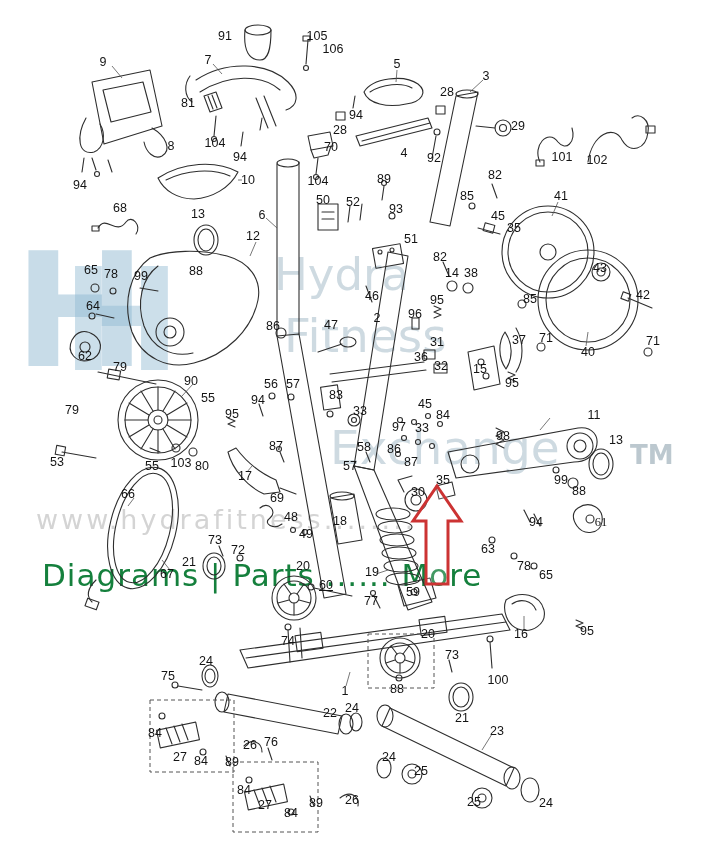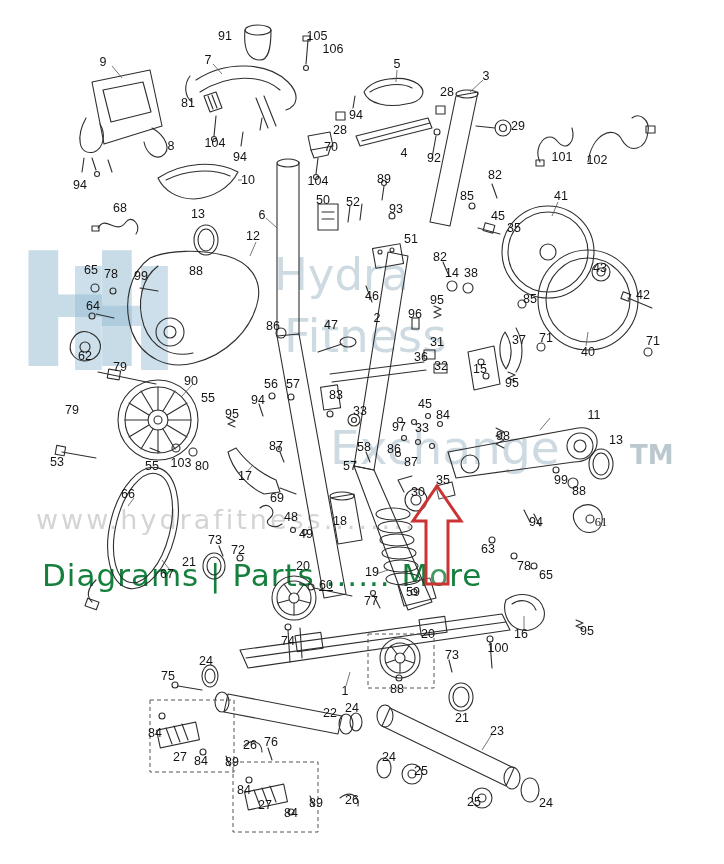--- a/index.html
+++ b/index.html
@@ -479,21 +479,21 @@
       <span class="part-label" style="left: 546px; top: 575px;">65</span>
       <span class="part-label" style="left: 167px; top: 574px;">67</span>
       <span class="part-label" style="left: 372px; top: 572px;">19</span>
       <span class="part-label" style="left: 326px; top: 585px; text-decoration: underline;">60</span>
       <span class="part-label" style="left: 371px; top: 601px;">77</span>
       <span class="part-label" style="left: 413px; top: 592px;">59</span>
       <span class="part-label" style="left: 521px; top: 634px;">16</span>
       <span class="part-label" style="left: 587px; top: 631px;">95</span>
       <span class="part-label" style="left: 288px; top: 641px;">74</span>
       <span class="part-label" style="left: 428px; top: 634px;">20</span>
-      <span class="part-label" style="left: 498px; top: 648px;">100</span>
+      <span class="part-label" style="left: 498px; top: 680px;">100</span>
       <span class="part-label" style="left: 206px; top: 661px;">24</span>
       <span class="part-label" style="left: 452px; top: 655px;">73</span>
       <span class="part-label" style="left: 168px; top: 676px;">75</span>
       <span class="part-label" style="left: 345px; top: 691px;">1</span>
       <span class="part-label" style="left: 397px; top: 689px;">88</span>
       <span class="part-label" style="left: 330px; top: 713px;">22</span>
       <span class="part-label" style="left: 352px; top: 708px;">24</span>
       <span class="part-label" style="left: 155px; top: 733px;">84</span>
       <span class="part-label" style="left: 180px; top: 757px;">27</span>
       <span class="part-label" style="left: 201px; top: 761px;">84</span>

